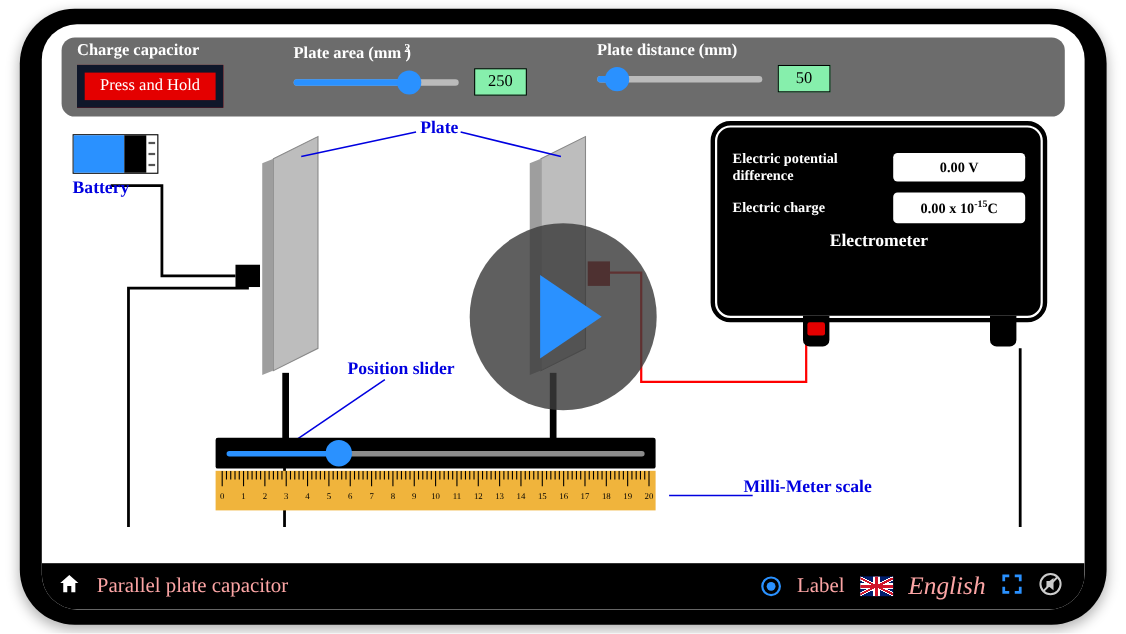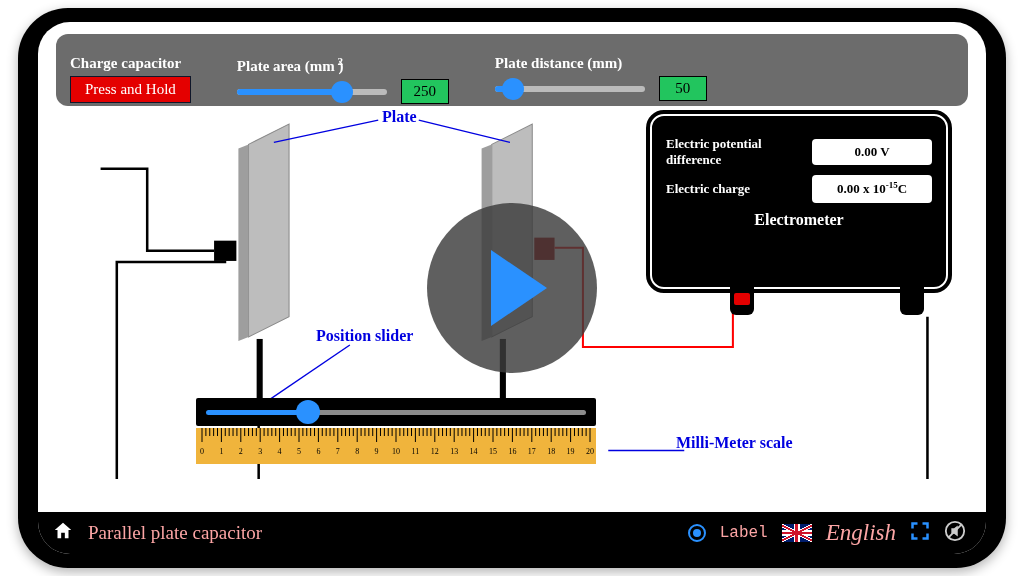--- a/index.html
+++ b/index.html
@@ -10,40 +10,40 @@
     background: #000; border-radius: 50px; box-shadow: 0 4px 12px rgba(0,0,0,.3);
     padding: 14px 20px;
   }
   .screen {
     width: 100%; height: 100%; background: #fff; border-radius: 32px; position: relative; overflow: hidden;
   }
 
   
   .controls {
     position: absolute; top: 12px; left: 18px; right: 18px; height: 72px;
-    background: #6c6c6c; border-radius: 12px; display: flex; align-items: flex-start; padding: 21px 14px;
-    color: #fff; gap: 18px;
+    background: #6c6c6c; border-radius: 12px; display: flex; align-items: flex-start; padding: 4px 14px;
+    color: #fff; gap: 36px;
   }
   .ctrl-group { display: flex; flex-direction: column; gap: 4px; }
   .ctrl-label { font-size: 15px; font-weight: bold; white-space: nowrap; }
   .press-hold {
     background: #e40000; color: #fff; font-size: 15px; padding: 4px 14px;
-    border: 1px solid #0f172a; cursor: pointer;
+    border: 7px solid #0f172a; cursor: pointer;
   }
   .slider-row { display: flex; align-items: center; gap: 14px; }
   .slider {
     width: 150px; height: 6px; background: #bbb; border-radius: 3px; position: relative;
   }
   .slider .fill { position: absolute; left:0; top:0; bottom:0; background:#2a91ff; border-radius:3px; }
   .slider .thumb {
     position: absolute; top: 50%; width: 22px; height: 22px; background: #2a91ff;
     border-radius: 50%; transform: translate(-50%,-50%);
   }
   .num-box {
-    background: #22c55e; color:#000; border:1px solid #000; padding: 3px 10px; font-size: 15px;
+    background: #86efac; color:#000; border:1px solid #000; padding: 3px 10px; font-size: 15px;
     min-width: 48px; text-align: center;
   }
 
   
   .sim { position:absolute; top: 92px; left: 18px; right: 18px; bottom: 56px; }
   .sim svg { position:absolute; inset:0; }
 
   
   .annot { position:absolute; color:#0000e0; font-weight:bold; font-family: 'Times New Roman', serif; }
 
@@ -195,20 +195,32 @@
         <path d="M 492 132 H 520 V 230 H 668 V 190" stroke="#f00" stroke-width="2" fill="none"></path>
 
         <path d="M 168 146 H 60 V 364 H 860 V 200" stroke="#000" stroke-width="2.5" fill="none"></path>
 
         <line x1="215" y1="28" x2="318" y2="6" stroke="#0000e0" stroke-width="1.4"></line>
         <line x1="448" y1="28" x2="358" y2="6" stroke="#0000e0" stroke-width="1.4"></line>
         <line x1="190" y1="296" x2="290" y2="228" stroke="#0000e0" stroke-width="1.4"></line>
         <line x1="545" y1="332" x2="620" y2="332" stroke="#0000e0" stroke-width="1.4"></line>
       </svg>
 
+      <div class="battery-box">
+        <div class="batt-rect">
+          <div class="batt-blue"></div>
+          <div class="batt-black"></div>
+          <div class="batt-lines">
+              <span></span>
+              <span></span>
+              <span></span>
+            </div>
+        </div>
+        <div class="annot" style="position:static; margin-top:4px;">Battery</div>
+      </div>
 
       <div class="annot" style="top:-6px; left:326px;">Plate</div>
       <div class="annot" style="top:213px; left:260px;">Position slider</div>
       <div class="annot" style="top:320px; left:620px;">Milli-Meter scale</div>
 
       <div class="meter">
         <div class="meter-row">
           <div class="lbl">Electric potential difference</div>
           <div class="val">0.00 V</div>
         </div>
@@ -361,21 +373,21 @@
     <div class="bottom">
       <span class="icon-btn" style="color:#fff;">
         <svg width="22" height="22" viewBox="0 0 24 24" fill="#fff">
             <path d="M12 3l9 8h-3v9h-4v-6h-4v6H6v-9H3z"></path>
           </svg>
       </span>
       <span class="title">Parallel plate capacitor</span>
 
       <div class="right">
         <span class="radio-dot"></span>
-        <span style="font-size:16px;font-family:Liberation Mono, monospace;">Label</span>
+        <span style="font-size:19px;">Label</span>
         <span class="flag-uk"></span>
         <span style="font-size:23px;font-style:italic;">English</span>
         <span class="icon-btn">
           <svg width="20" height="20" viewBox="0 0 24 24" fill="none" stroke="#2a91ff" stroke-width="3">
               <path d="M3 9V3h6M21 9V3h-6M3 15v6h6M21 15v6h-6"></path>
             </svg>
         </span>
         <span class="icon-btn" style="color:#ccc;">
           <svg width="22" height="22" viewBox="0 0 24 24" fill="none" stroke="#ccc" stroke-width="2">
             <circle cx="12" cy="12" r="10"></circle>

